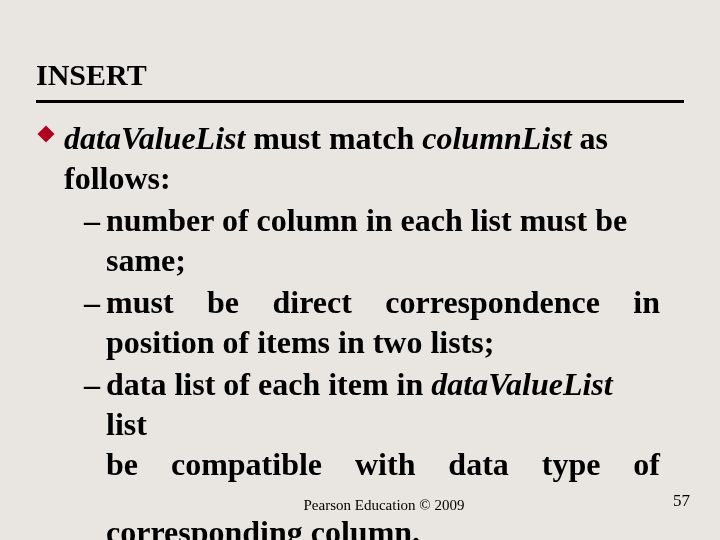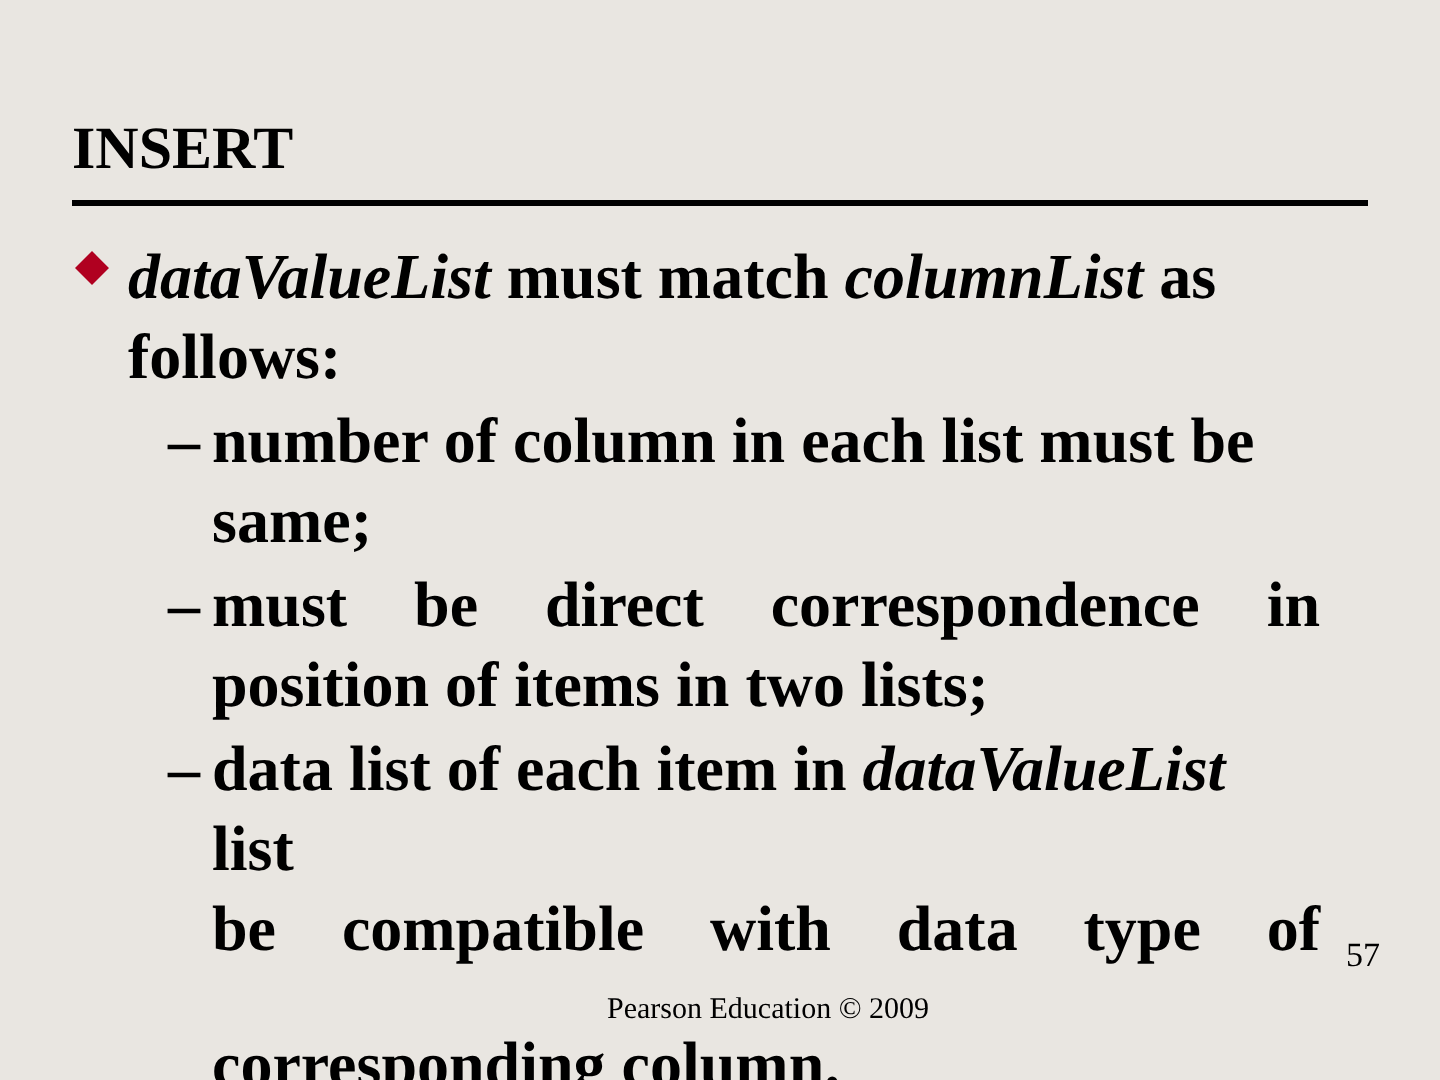--- a/index.html
+++ b/index.html
@@ -103,21 +103,21 @@
     left: 0;
     width: 720px;
     text-align: center;
     font-size: 15px;
     color: #000;
     padding-left: 24px;
   }
   .pagenum {
     position: absolute;
     right: 30px;
-    bottom: 52px;
+    bottom: 29px;
     font-size: 17px;
     color: #000;
   }
 </style>
 </head>
 <body>
 
 <div class="slide">
 
   <div class="title">INSERT</div>

